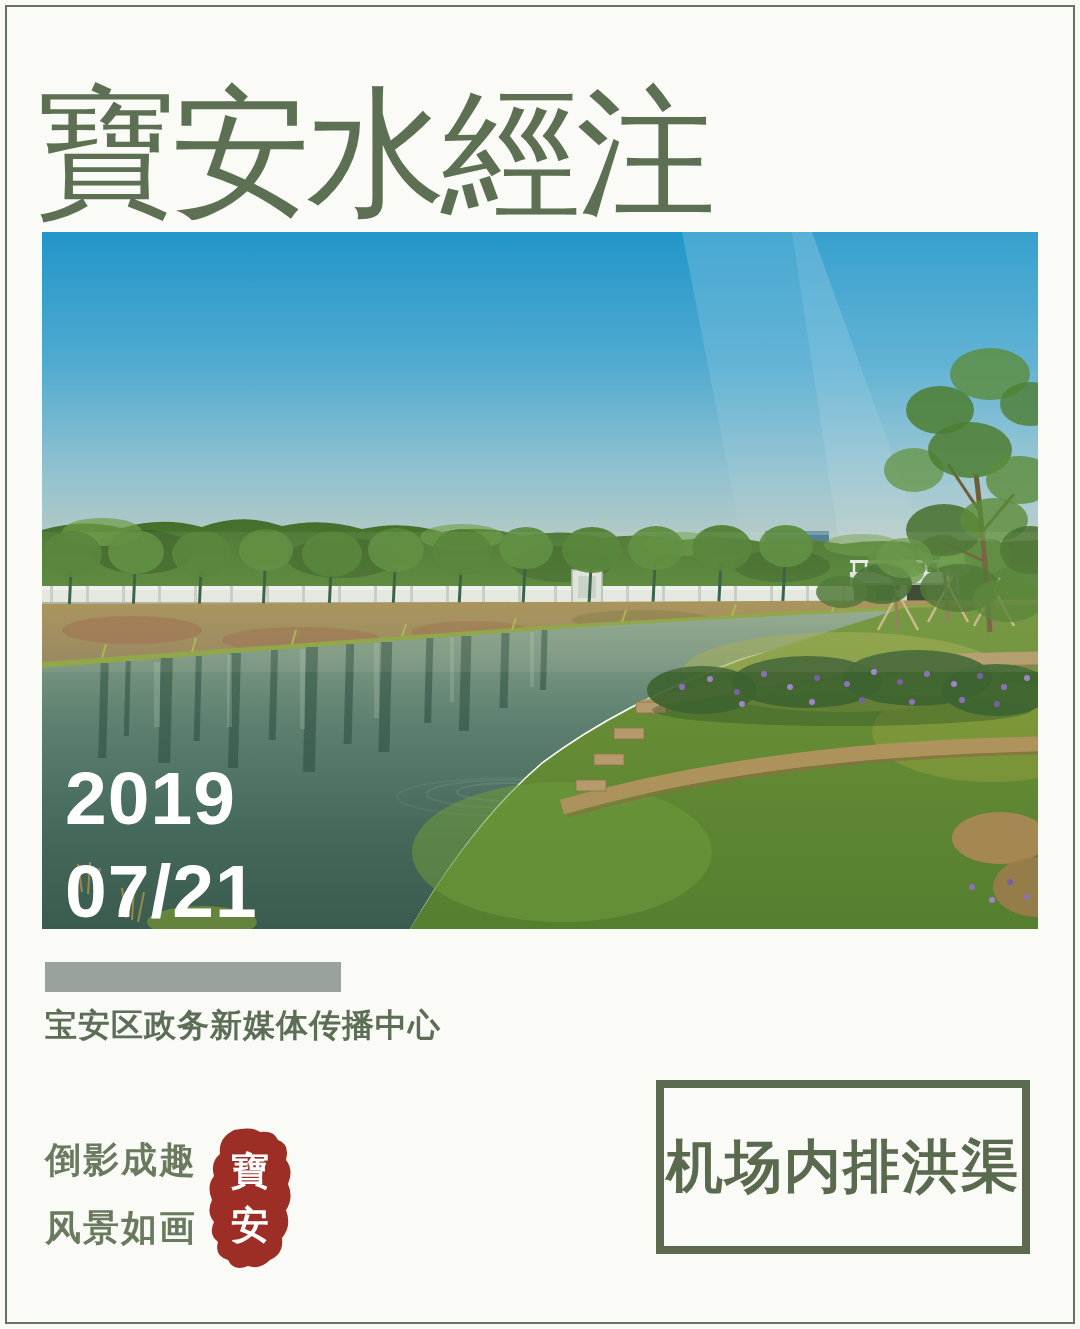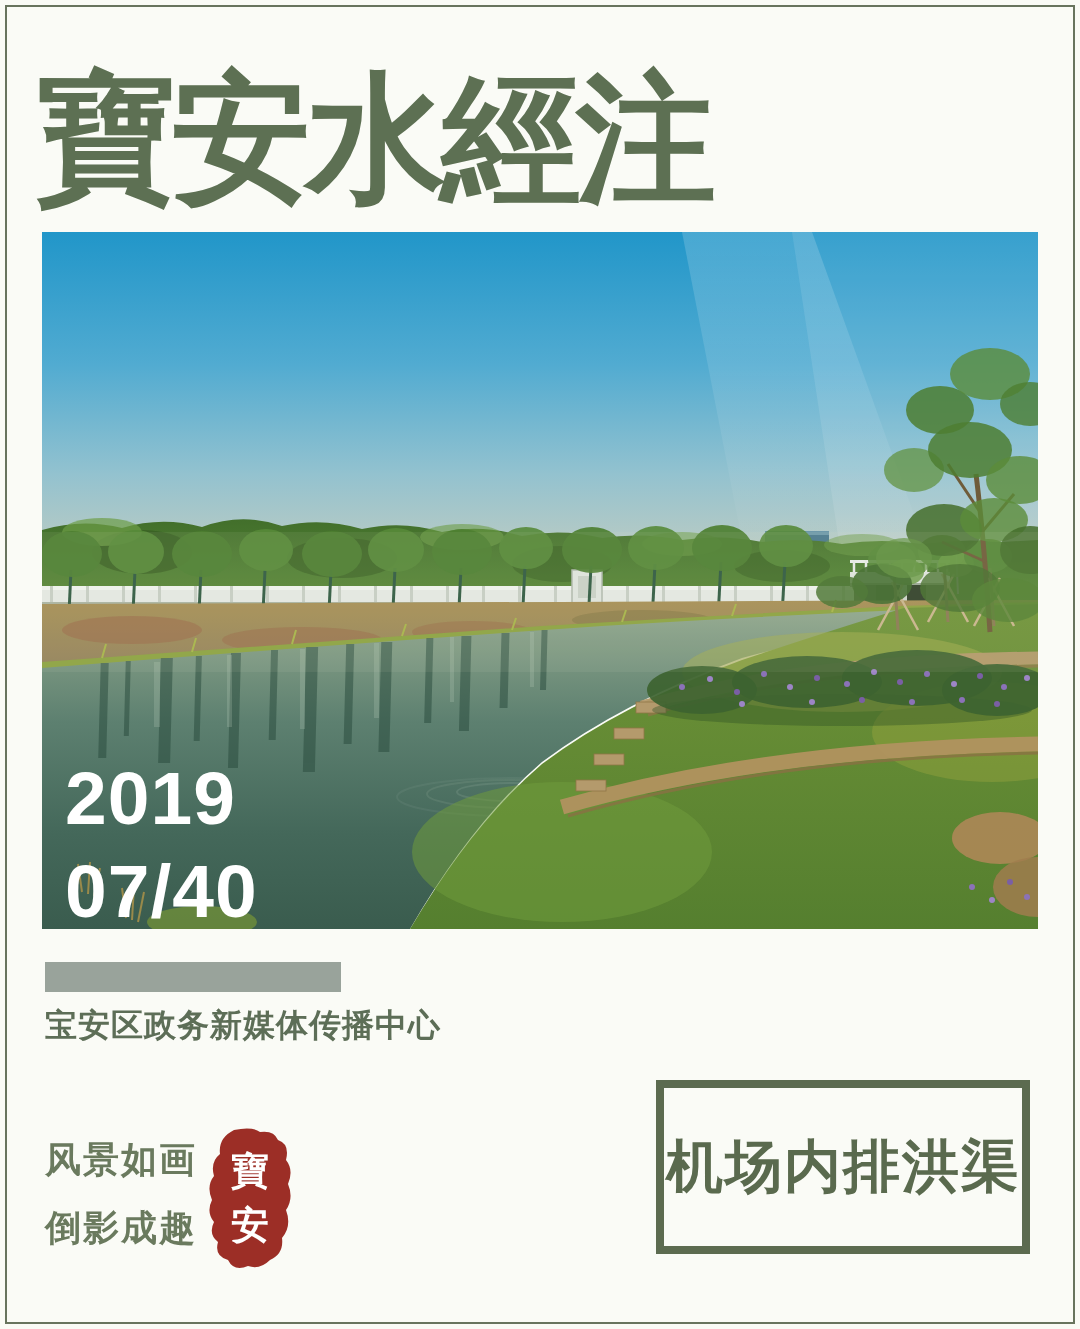--- a/index.html
+++ b/index.html
@@ -6,22 +6,22 @@
   .page{
     position:relative;width:1080px;height:1329px;
     background:var(--bg,#fafbf6);overflow:hidden;
     font-family:"Liberation Sans","DejaVu Sans",sans-serif;
   }
   .outer-border{
     position:absolute;inset:5px;border:2px solid var(--border,#68745e);
     pointer-events:none;
   }
   .title{
-    position:absolute;left:36px;top:64px;width:1000px;
-    font-size:140px;line-height:1.06;font-weight:700;
+    position:absolute;left:36px;top:79px;width:1000px;
+    font-size:140px;line-height:1.06;font-weight:400;
     letter-spacing:-5px;color:var(--title-color,#5d7053);
     font-family:"DejaVu Serif","Liberation Serif",serif;
     white-space:nowrap;
   }
   .photo{position:absolute;left:42px;top:232px;width:996px;height:697px;}
   .photo svg{display:block;width:996px;height:697px;}
   .date{
     position:absolute;left:57px;top:752px;
     color:var(--date-color,#ffffff);font-size:75px;line-height:93px;
     font-weight:700;letter-spacing:1px;margin-left:8px;
@@ -375,30 +375,30 @@
         <ellipse cx="918" cy="356" rx="40" ry="24" fill="#456f2c" opacity="0.8"></ellipse>
         <ellipse cx="966" cy="368" rx="36" ry="22" fill="#517f30" opacity="0.8"></ellipse>
       </g>
 
       <rect x="0" y="300" width="996" height="140" fill="#e8e0c8" opacity="0.08"></rect>
     </svg>
   </div>
 
   <div class="date">
     <div>2019</div>
-    <div>07/40</div>
+    <div>07/21</div>
   </div>
 
   <div class="bar"></div>
 
   <div class="publisher">宝安区政务新媒体传播中心</div>
 
   <div class="slogans">
+    <div class="line">倒影成趣</div>
     <div class="line">风景如画</div>
-    <div class="line">倒影成趣</div>
   </div>
 
   <div class="seal">
     <svg viewBox="0 0 90 146">
       <path d="M30,4 Q48,0 56,6 Q70,4 74,14 Q86,18 82,34 Q90,44 84,58 Q90,72 82,84 Q88,100 78,112 Q80,128 66,134 Q56,144 44,140 Q30,146 24,134 Q10,130 14,116 Q4,108 10,96 Q2,86 8,74 Q2,60 10,50 Q6,36 16,28 Q14,12 30,4 Z" style="fill:var(--seal-color,#9c2e26)"></path>
       <text x="46" y="58" text-anchor="middle" font-size="38" font-weight="bold" font-family="Liberation Serif, DejaVu Serif, serif" fill="#ffffff">寶</text>
       <text x="46" y="112" text-anchor="middle" font-size="38" font-weight="bold" font-family="Liberation Serif, DejaVu Serif, serif" fill="#ffffff">安</text>
     </svg>
   </div>
 

